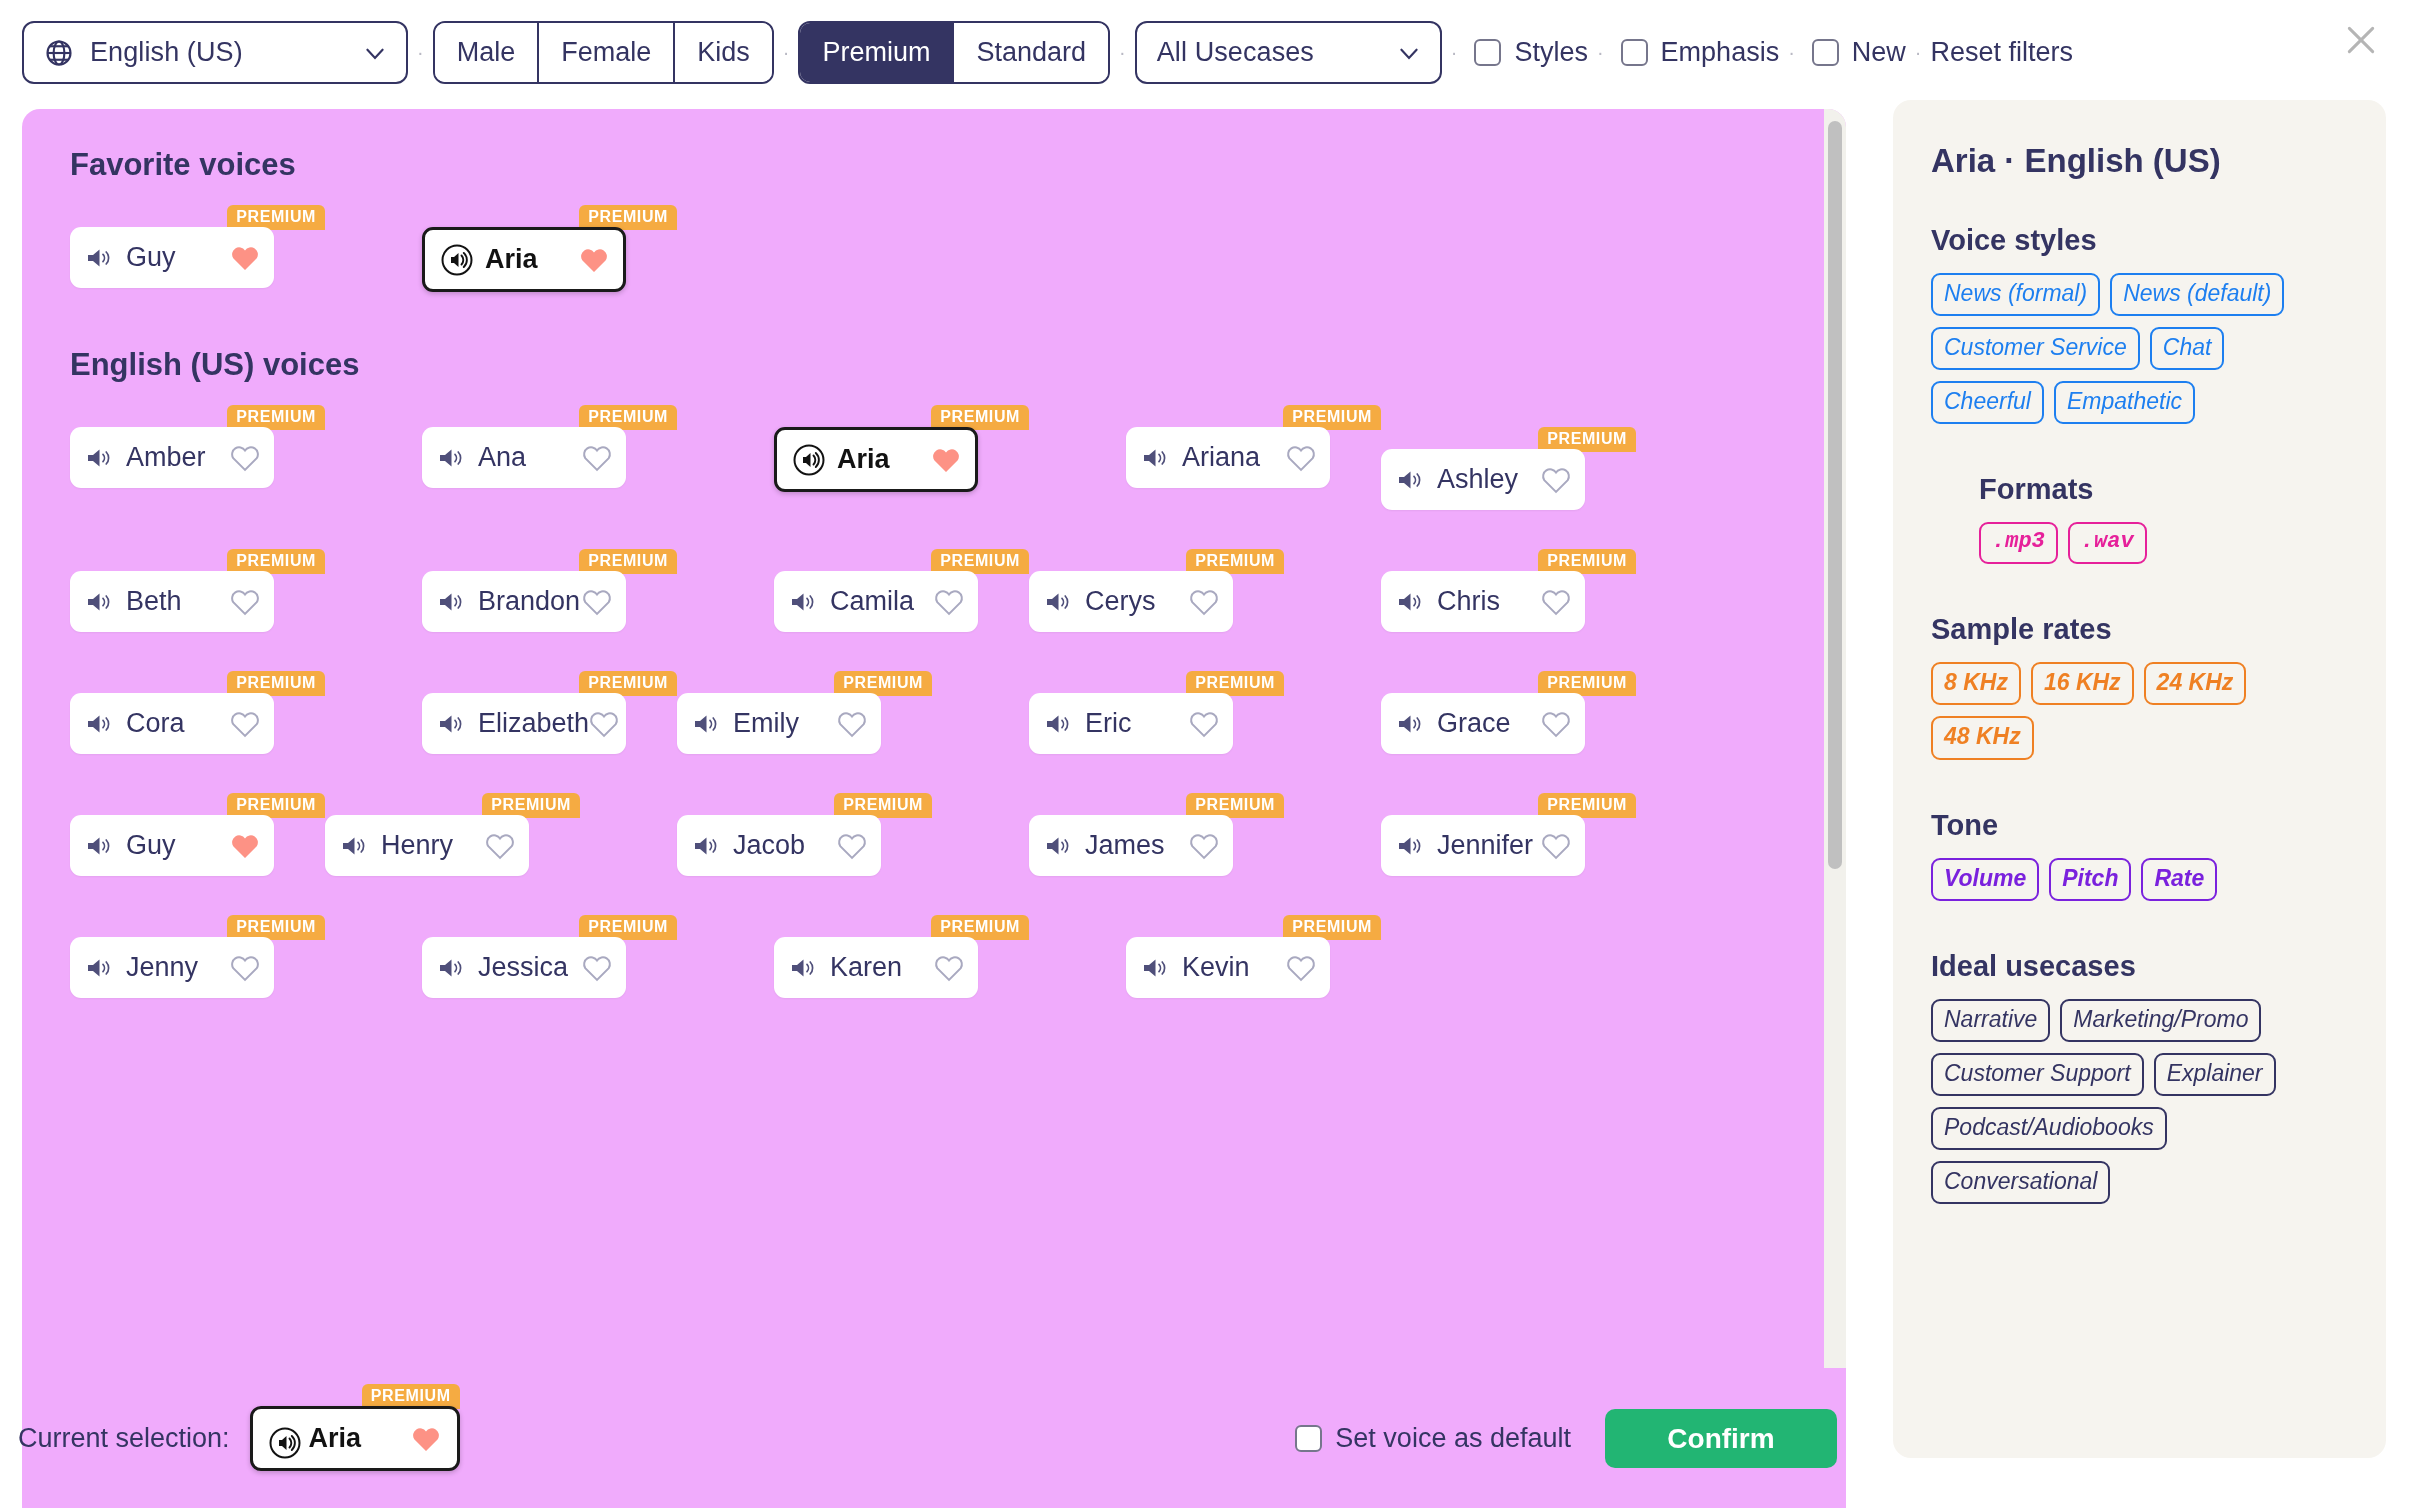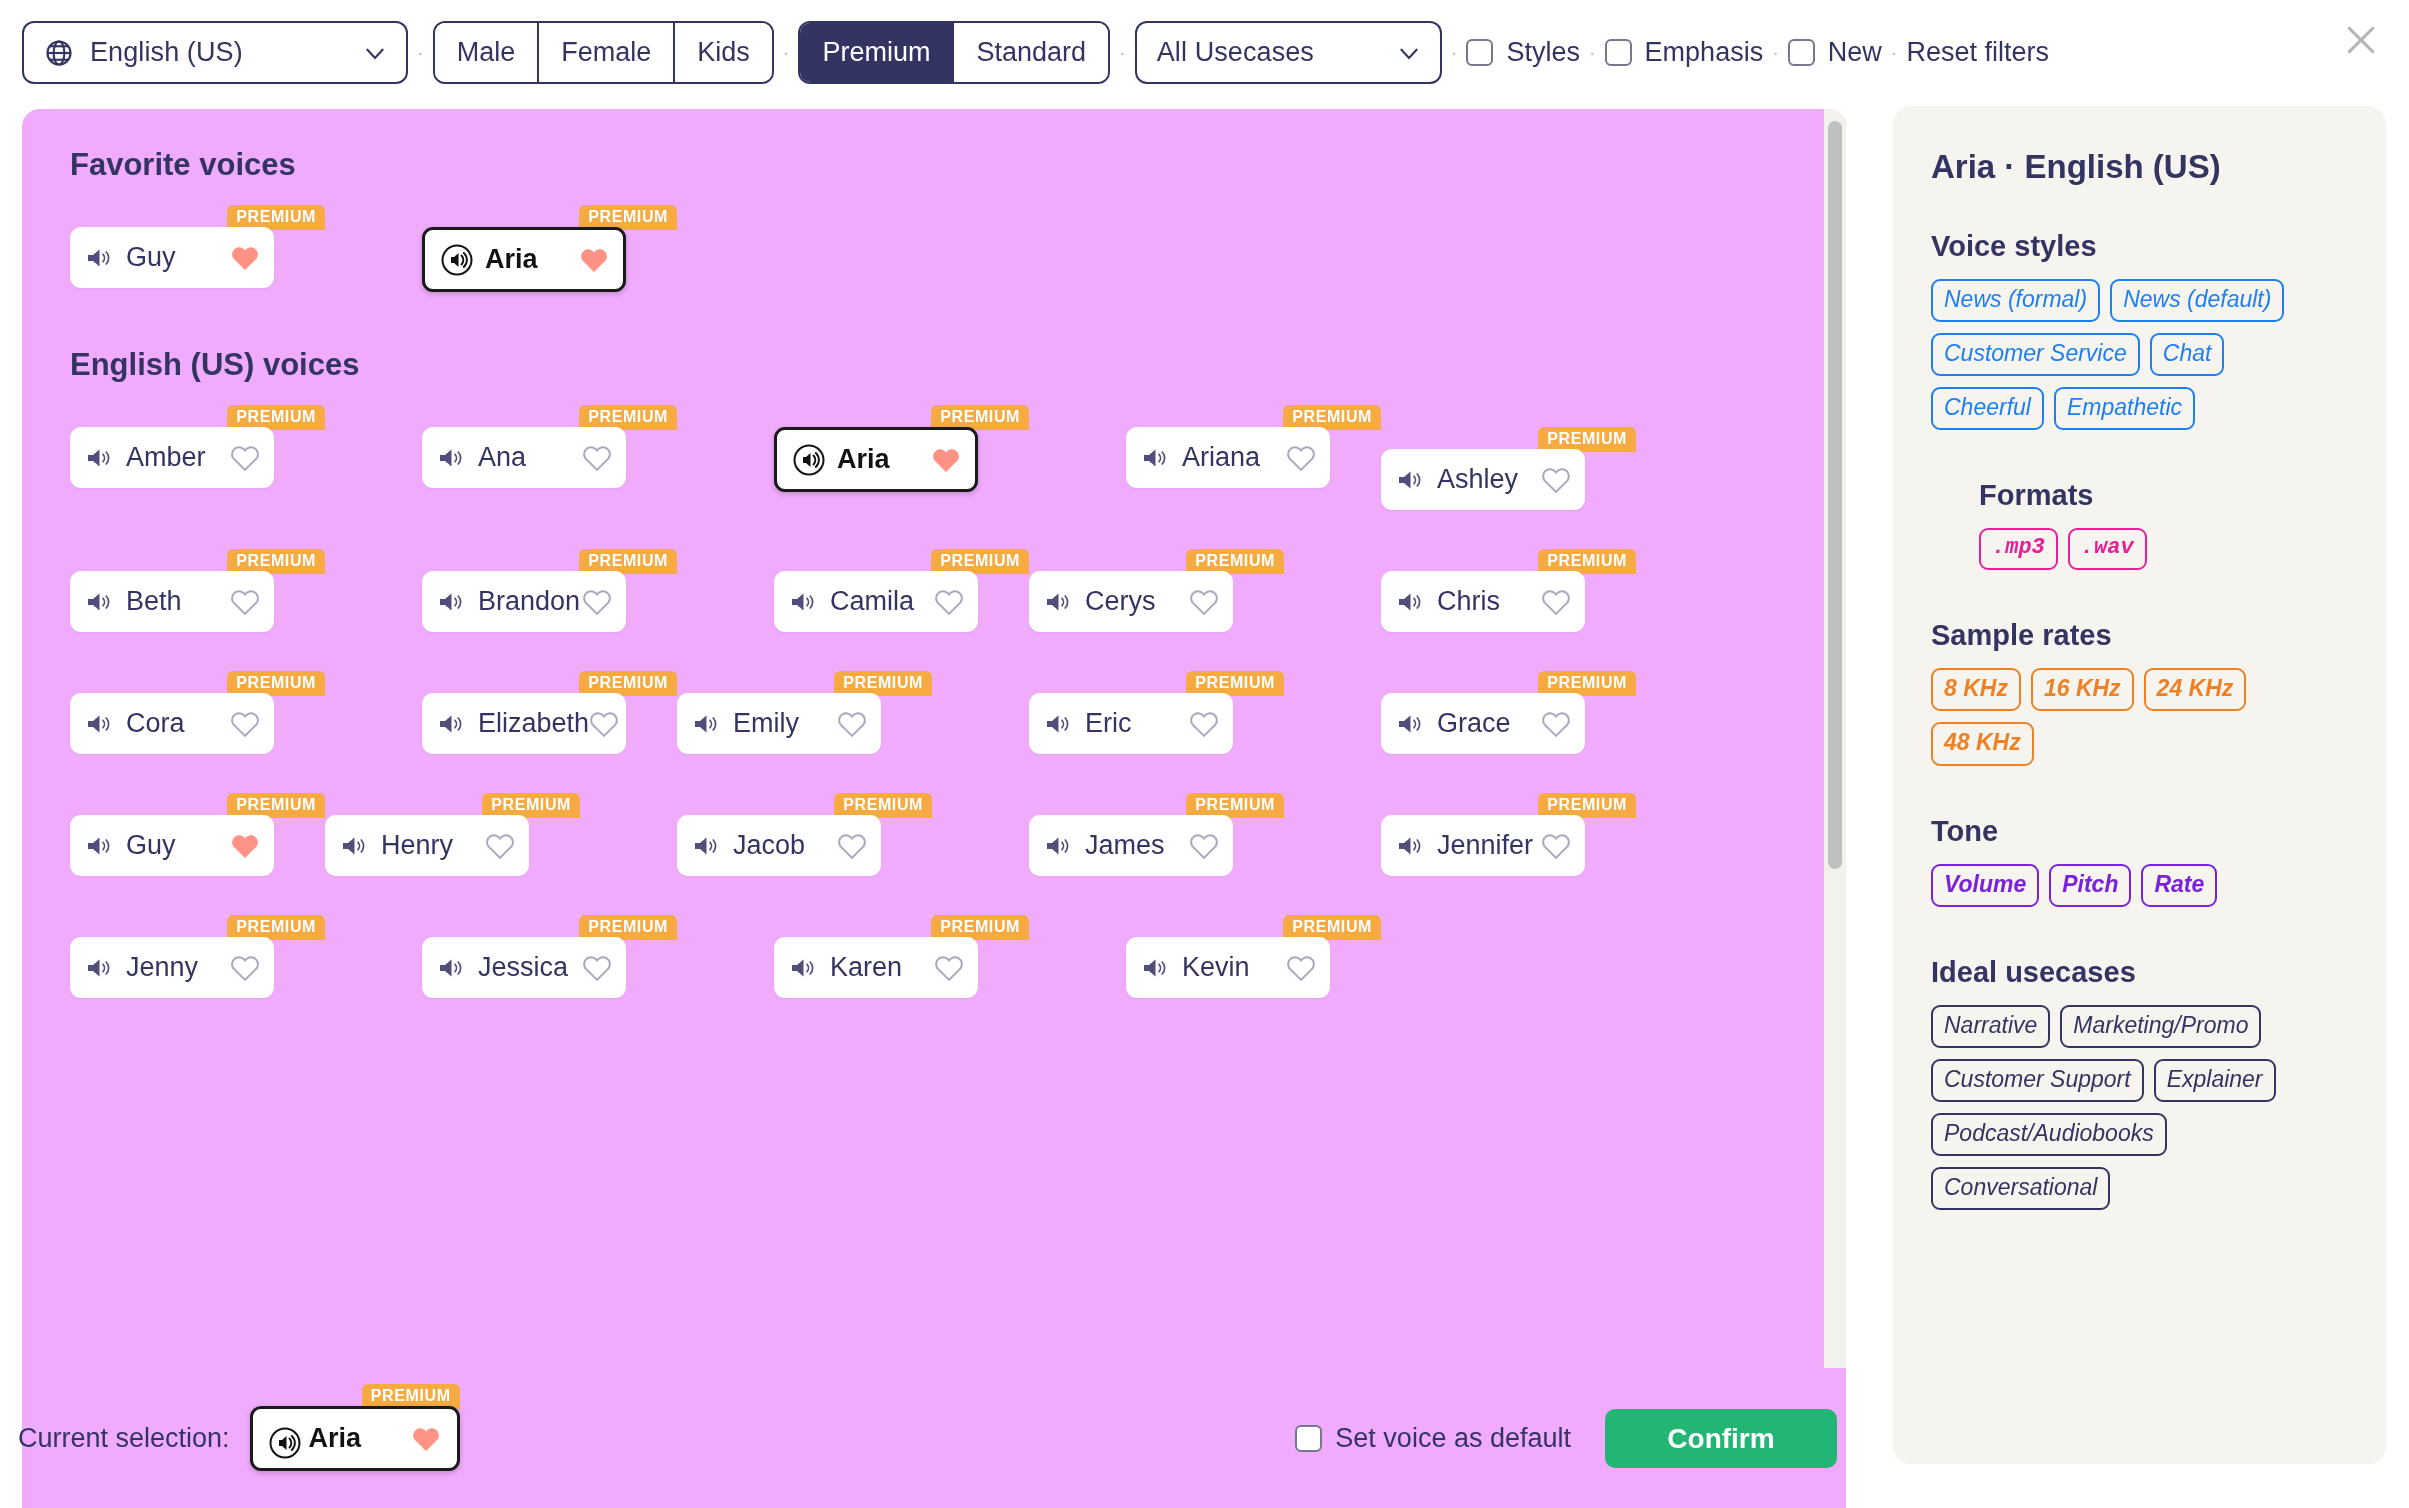--- a/index.html
+++ b/index.html
@@ -37,21 +37,21 @@
   }
   .seg:last-child { border-right: none; }
   .seg.active { background: #343462; color: #ffffff; }
 
   .usecase-select {
     width: 307px; height: 63px; border: 2px solid #343462; border-radius: 12px;
     background: #fff; display: flex; align-items: center; padding: 0 18px 0 20px;
     cursor: pointer;
   }
 
-  .cb-wrap { display: flex; align-items: center; cursor: pointer; }
+  .cb-wrap { display: flex; align-items: center; cursor: pointer; margin-left: 8px; }
   .cb-box {
     width: 27px; height: 27px; border: 2px solid #76768c; border-radius: 6px;
     background: #fff; flex: 0 0 27px;
   }
   .cb-label { font-size: 27px; color: #343462; margin-left: 13px; }
   .reset-link { font-size: 27px; color: #343462; cursor: pointer; }
 
   .close-btn {
     position: absolute; right: 22px; top: 12px; width: 55px; height: 55px;
     display: flex; align-items: center; justify-content: center; cursor: pointer;
@@ -102,21 +102,21 @@
     position: absolute; right: 0px; top: 0; width: 22px; height: 1259px;
     background: #f2f1ec;
   }
   #sb-thumb {
     position: absolute; left: 4px; top: 12px; width: 14px; height: 748px;
     background: #c0c0c0; border-radius: 7px; cursor: grab;
   }
 
   
   #detail-panel {
-    position: absolute; left: 1893px; top: 106px; width: 493px; height: 1358px;
+    position: absolute; left: 1893px; top: 100px; width: 493px; height: 1358px;
     background: #f6f4ef; border-radius: 18px; padding: 42px 34px 0 38px;
     overflow: hidden;
   }
   #detail-title { font-size: 33px; font-weight: 700; color: #343462; }
   .dt-head { font-size: 29px; font-weight: 700; color: #343462; }
   .chip-row { display: flex; flex-wrap: wrap; font-style: italic; }
   .chip {
     border: 2px solid; border-radius: 9px; font-size: 23px;
     padding: 5px 11px 7px 11px; margin: 0 10px 11px 0; white-space: nowrap;
     background: transparent; cursor: pointer; line-height: 1.18;

